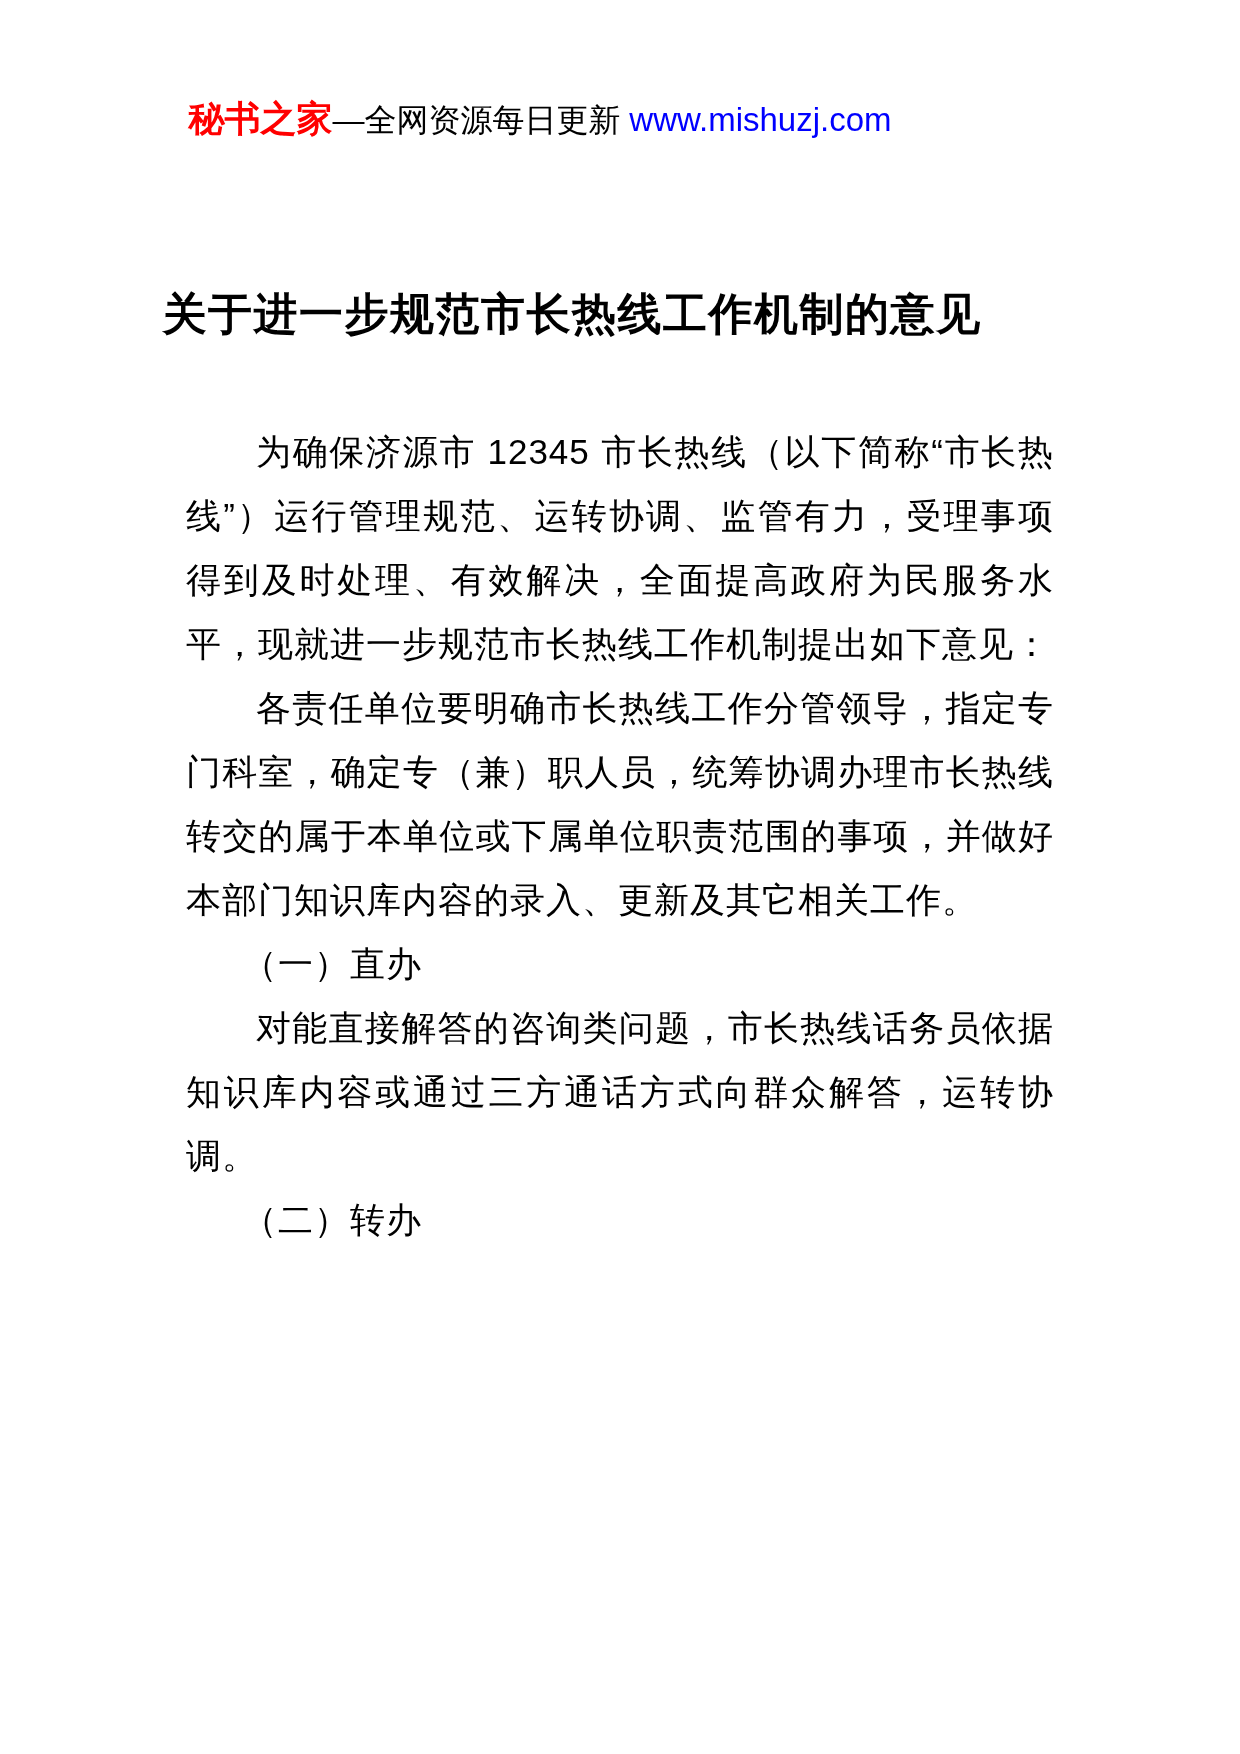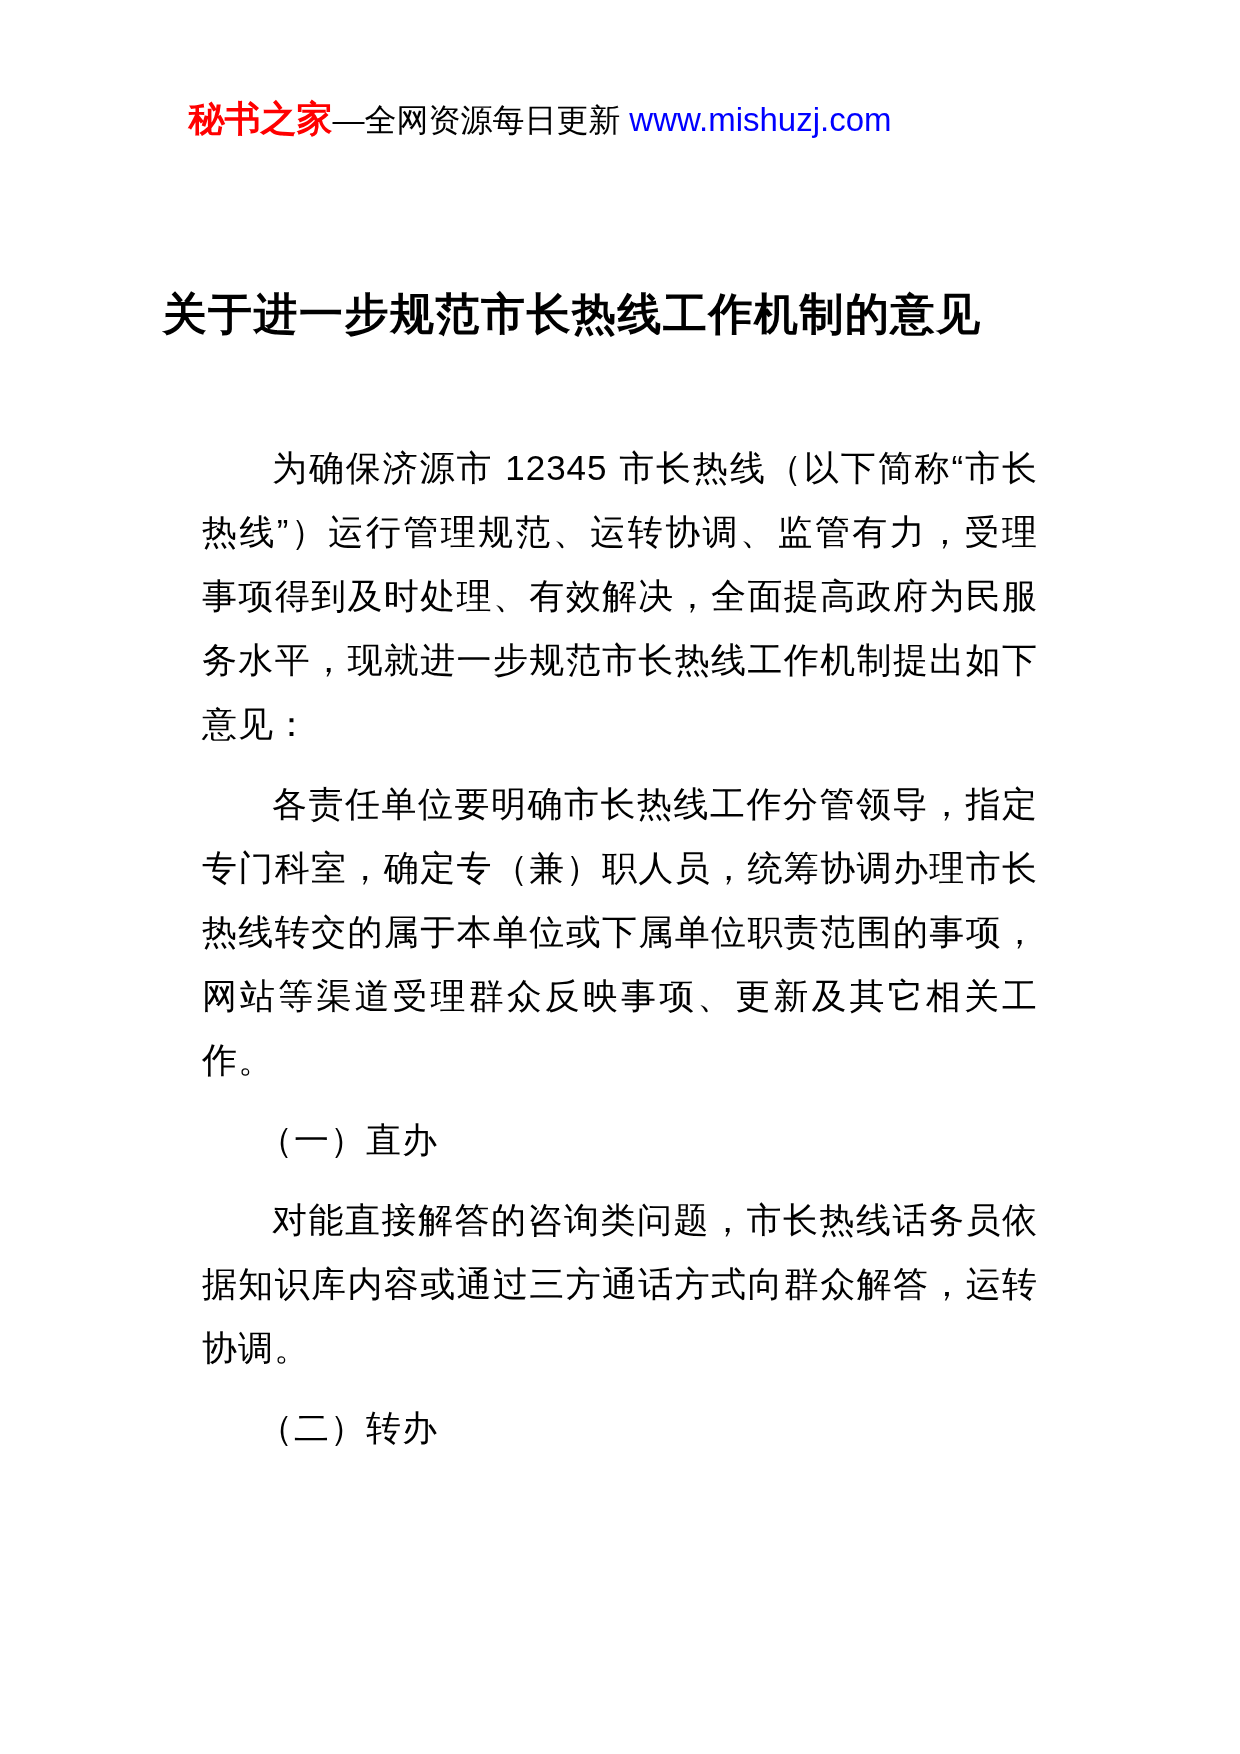--- a/index.html
+++ b/index.html
@@ -52,39 +52,39 @@
     position: absolute;
     top: 420px;
     left: 186px;
     width: 868px;
     font-size: 35px;
     line-height: 64px;
     letter-spacing: 1px;
     text-align: justify;
   }
   .doc-content p {
-    margin: 16px;
+    margin: 0;
     padding: 0;
   }
   .para-body { text-indent: 2em; font-weight: normal; }
   .para-heading { text-indent: 2em; font-weight: bold; }
   .para-subheading { text-indent: 1.6em; font-weight: normal; }
 </style>
 </head>
 <body>
 
 <div class="page">
 
   <div class="site-header">
     <span class="brand">秘书之家</span><span class="tagline">—全网资源每日更新 </span><span class="url">www.mishuzj.com</span>
   </div>
 
   <h1 class="doc-title">关于进一步规范市长热线工作机制的意见</h1>
 
   <div class="doc-content">
     <p class="para-body">为确保济源市 12345 市长热线（以下简称“市长热线”）运行管理规范、运转协调、监管有力，受理事项得到及时处理、有效解决，全面提高政府为民服务水平，现就进一步规范市长热线工作机制提出如下意见：</p>
-    <p class="para-body">各责任单位要明确市长热线工作分管领导，指定专门科室，确定专（兼）职人员，统筹协调办理市长热线转交的属于本单位或下属单位职责范围的事项，网站等渠道受理群众反映事项、更新及其它相关工作。</p>
+    <p class="para-body">各责任单位要明确市长热线工作分管领导，指定专门科室，确定专（兼）职人员，统筹协调办理市长热线转交的属于本单位或下属单位职责范围的事项，并做好本部门知识库内容的录入、更新及其它相关工作。</p>
     <p class="para-subheading">（一）直办</p>
     <p class="para-body">对能直接解答的咨询类问题，市长热线话务员依据知识库内容或通过三方通话方式向群众解答，运转协调。</p>
     <p class="para-subheading">（二）转办</p>
   </div>
 
 </div>
 
 </body></html>

